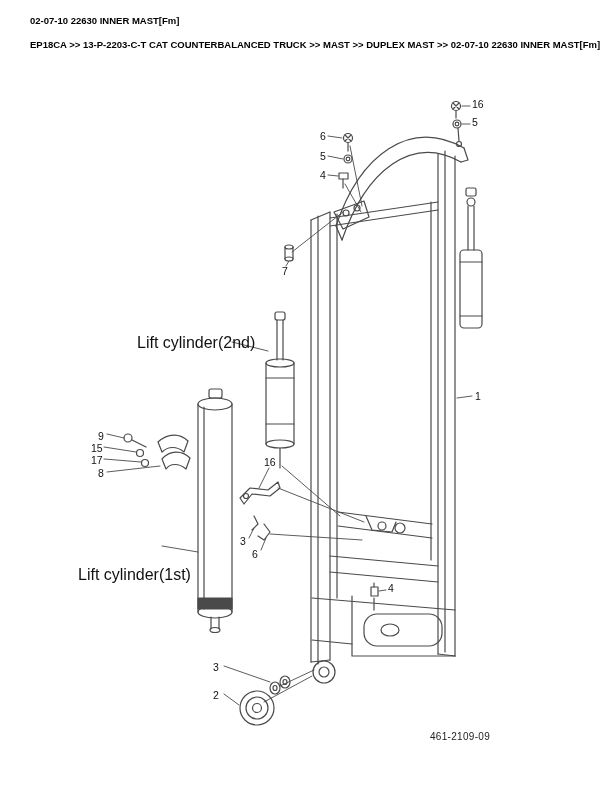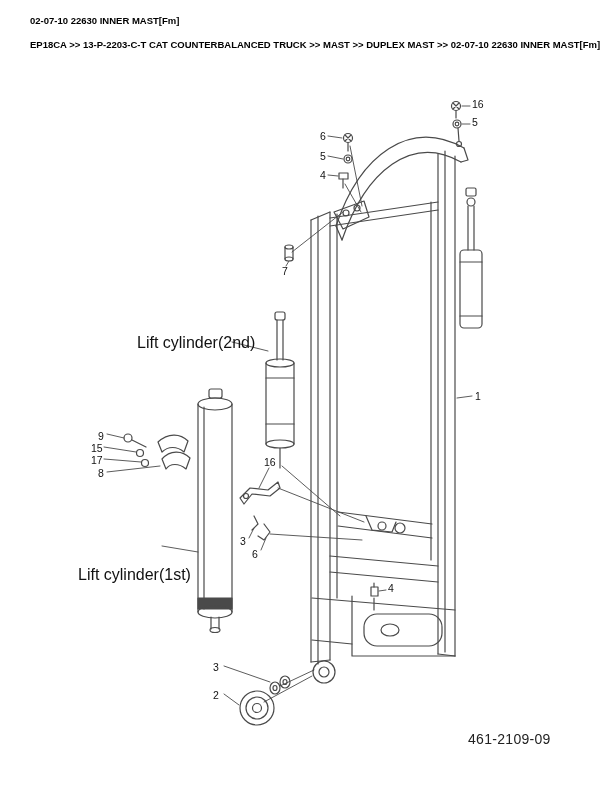--- a/index.html
+++ b/index.html
@@ -26,22 +26,22 @@
     position: absolute;
     font-size: 10.5px; line-height: 11px; color: #111;
     white-space: nowrap;
   }
   .part-label {
     position: absolute;
     font-size: 16px; line-height: 11px; color: #111;
     white-space: nowrap;
   }
   .fig-num {
-    position: absolute; left: 456px; top: 731px;
-    font-size: 14px; color: #222; letter-spacing: 0.3px;
+    position: absolute; left: 418px; top: 731px;
+    font-size: 10px; color: #222; letter-spacing: 0.3px;
   }
 </style>
 </head>
 <body>
 
 <div class="page">
 
   <div class="title">02-07-10 22630 INNER MAST[Fm]</div>
   <div class="breadcrumb">EP18CA &gt;&gt; 13-P-2203-C-T CAT COUNTERBALANCED TRUCK &gt;&gt; MAST &gt;&gt; DUPLEX MAST &gt;&gt; 02-07-10 22630 INNER MAST[Fm]</div>
 

